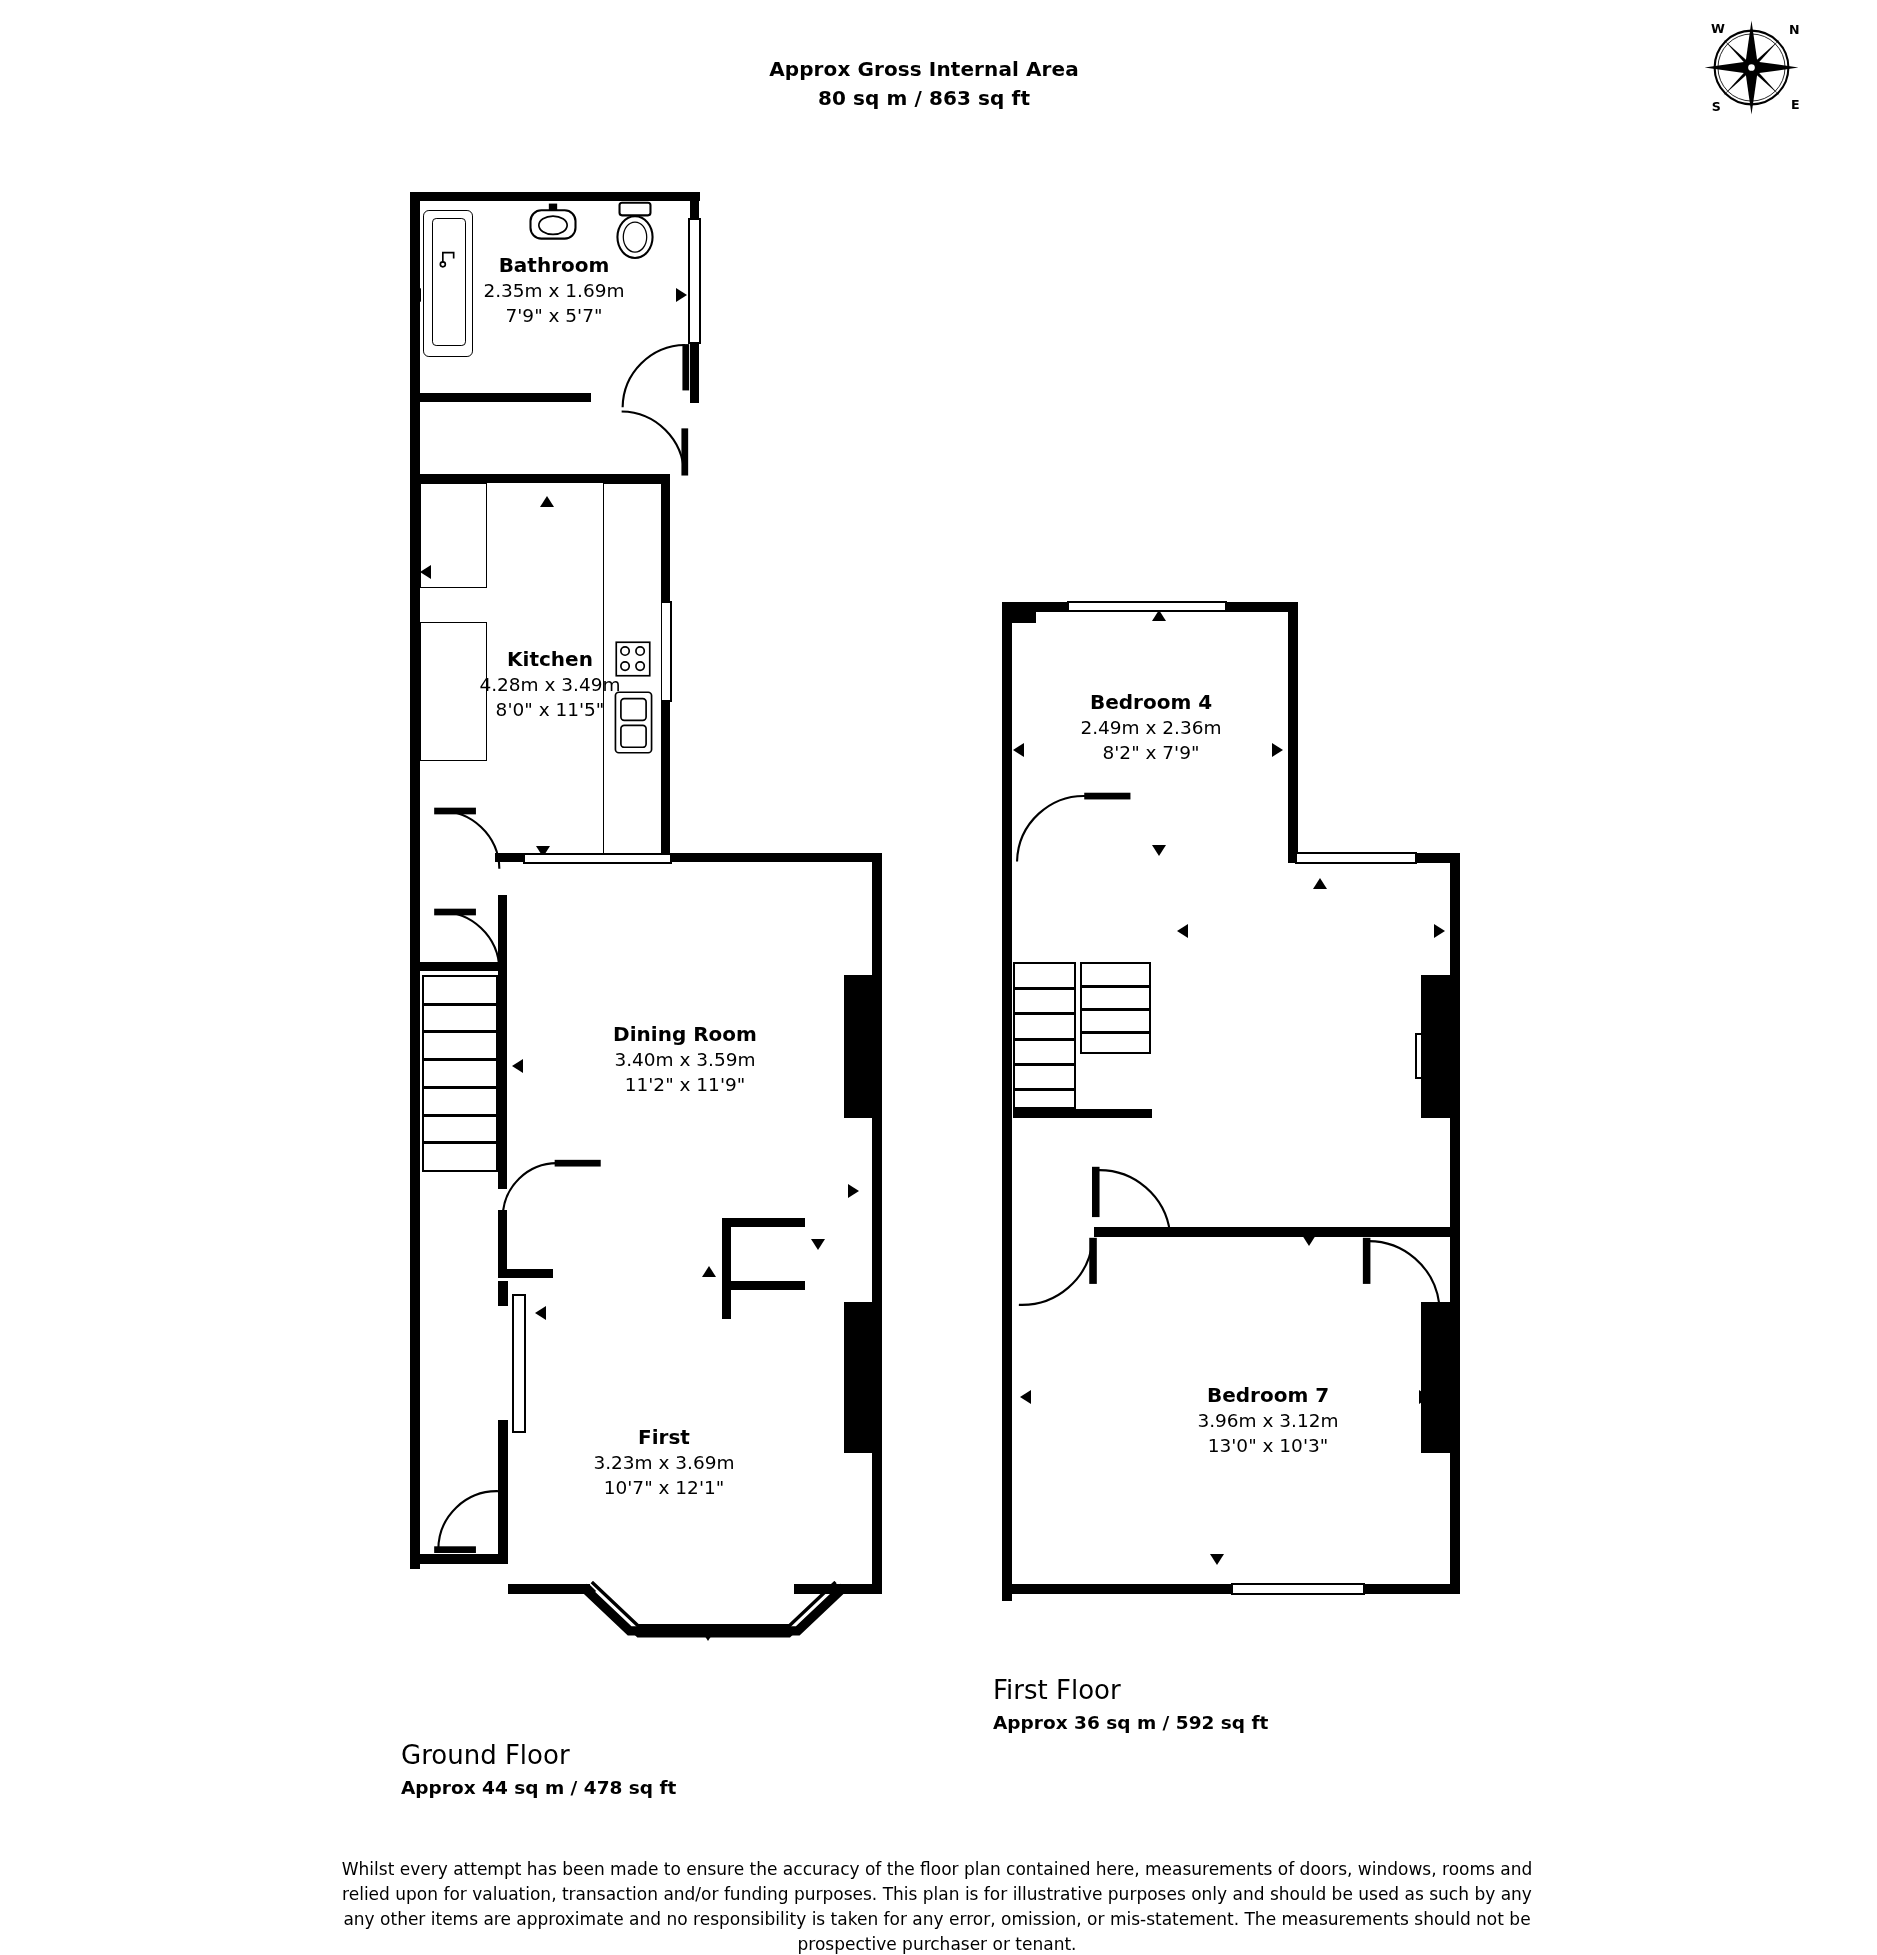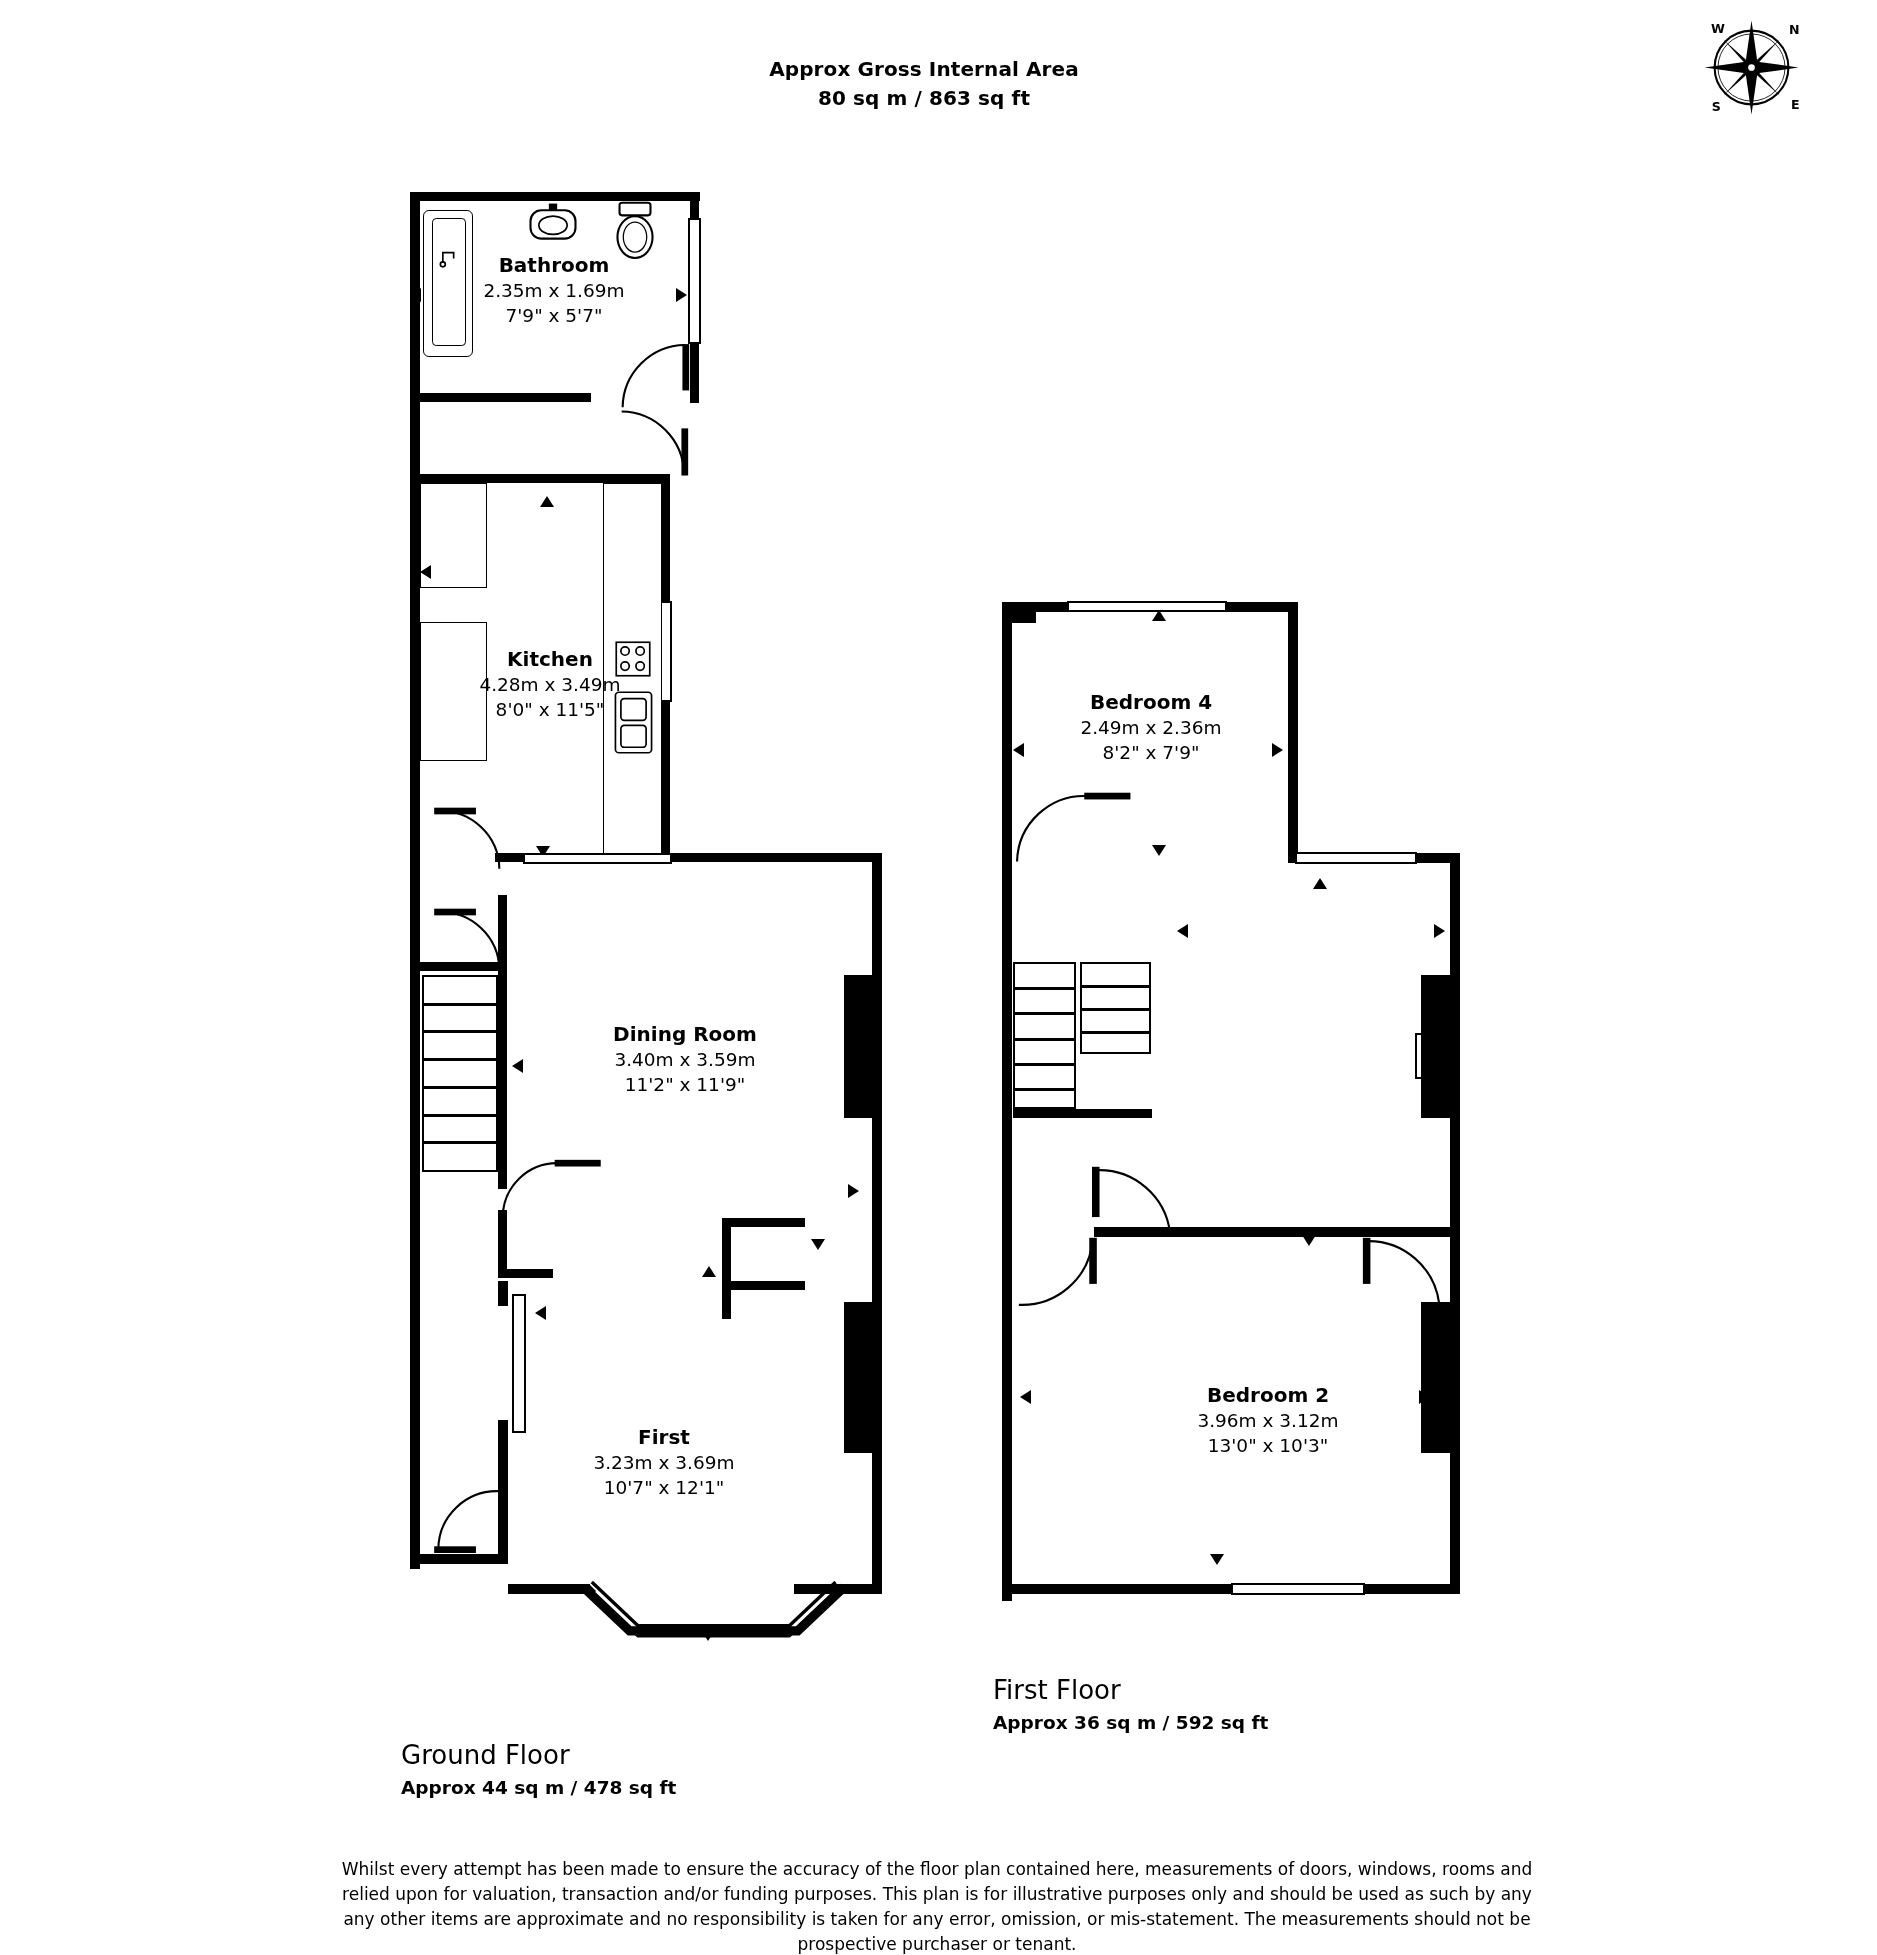--- a/index.html
+++ b/index.html
@@ -405,21 +405,21 @@
     </svg>
   </div>
   <div class="swing" style="left:1357px; top:1235px;">
     <svg width="88" height="76" viewBox="0 0 210 180">
       <path d="M196 162 A 170 170 0 0 0 24 14" fill="none" stroke="#000" stroke-width="5"></path>
       <rect x="14" y="6" width="18" height="110" fill="#000"></rect>
     </svg>
   </div>
 
   <div class="room" style="left:1096px; top:1382px; width:344px;">
-    <div class="rname">Bedroom 2</div>
+    <div class="rname">Bedroom 7</div>
     <div class="rdim">3.96m x 3.12m</div>
     <div class="rdim">13'0" x 10'3"</div>
   </div>
   <div class="arrow ar-l" style="left:1020px; top:1390px;"></div>
   <div class="arrow ar-r" style="left:1419px; top:1390px;"></div>
   <div class="arrow ar-d" style="left:1210px; top:1554px;"></div>
 
   <div class="floor-cap" style="left:993px; top:1674px;">
     <div class="fname">First Floor</div>
     <div class="farea">Approx 36 sq m / 592 sq ft</div>

